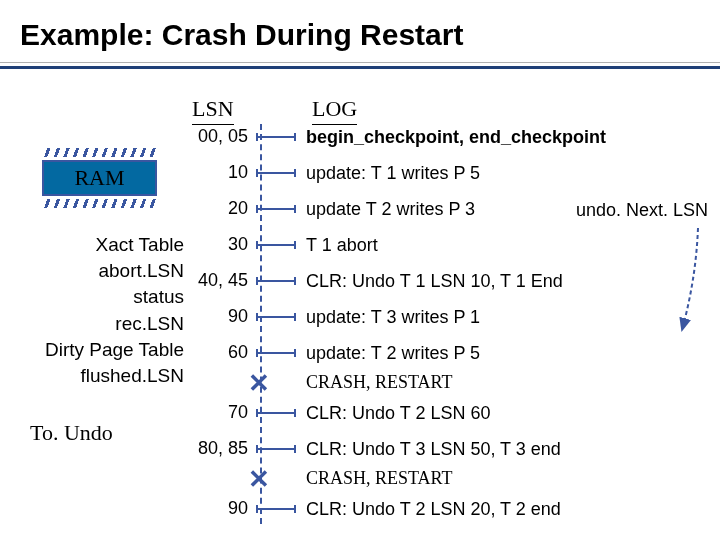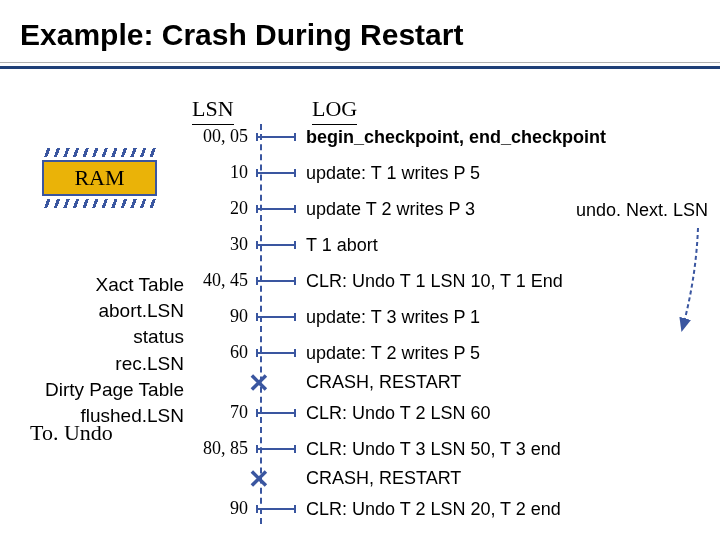--- a/index.html
+++ b/index.html
@@ -9,34 +9,34 @@
   .title {
     position: absolute; left: 20px; top: 18px;
     font-size: 30px; font-weight: bold;
   }
   .hr-top { position: absolute; left: 0; top: 62px; width: 720px; height: 1px; background: #b0b0b0; }
   .hr-bot { position: absolute; left: 0; top: 66px; width: 720px; height: 3px; background: #1f3f77; }
 
   
   .ram-box {
     position: absolute; left: 42px; top: 160px; width: 115px; height: 36px;
-    border: 2px solid #3a56a0; background: #eab308;
+    border: 2px solid #3a56a0; background: #0369a1;
     display: flex; align-items: center; justify-content: center;
     font-family: "Times New Roman", Times, serif; font-size: 22px;
   }
   .ram-stripe {
     position: absolute; width: 117px; height: 9px;
     background: repeating-linear-gradient(110deg, #fff 0 6px, #3a56a0 6px 9px);
   }
   .ram-stripe.top { left: 41px; top: 148px; }
   .ram-stripe.bot { left: 41px; top: 199px; }
 
   .left-list {
     position: absolute; left: 28px; top: 232px; width: 156px;
-    text-align: right; font-size: 19px; line-height: 1.38; margin-top: 40px;
+    text-align: right; font-size: 19px; line-height: 1.38;
   }
   .toundo {
     position: absolute; left: 30px; top: 420px;
     font-family: "Times New Roman", Times, serif; font-size: 22px; text-align: right;
   }
 
   
   .lsn-head {
     position: absolute; left: 192px; top: 96px;
     font-family: "Times New Roman", Times, serif; font-size: 22px;
@@ -51,41 +51,41 @@
   .timeline {
     position: absolute; left: 260px; top: 124px; width: 2px; height: 400px;
     border-left: 2px dashed #3a56a0;
   }
 
   .entry {
     position: absolute; left: 0; width: 720px; height: 24px;
   }
   .lsn {
     position: absolute; left: 0; width: 248px; text-align: right;
-    font-family: Liberation Serif, serif; font-size: 18px;
+    font-family: Liberation Sans, sans-serif; font-size: 18px;
   }
   .tick {
     position: absolute; left: 256px; top: 10px; width: 40px; height: 2px; background: #3a56a0;
   }
   .tick::before, .tick::after {
     content: ""; position: absolute; top: -3px; width: 2px; height: 8px; background: #3a56a0;
   }
   .tick::before { left: 0; }
   .tick::after  { right: 0; }
   .msg {
     position: absolute; left: 306px; top: 1px; font-size: 18px;
   }
   .msg.bold { font-weight: bold; }
 
   .x-mark {
     position: absolute; left: 248px; font-size: 26px; font-weight: 900; color: #3a56a0;
     font-family: Arial, sans-serif; line-height: 1;
   }
   .crash-label {
-    position: absolute; left: 306px; font-size: 18px;
+    position: absolute; left: 306px; font-size: 18px; font-family: Liberation Serif, serif;
   }
 
   
   .undo-next {
     position: absolute; right: 12px; top: 200px; font-size: 18px; text-align: right;
   }
   .arrow-svg { position: absolute; right: 12px; top: 224px; }
 </style>
 </head>
 <body>

